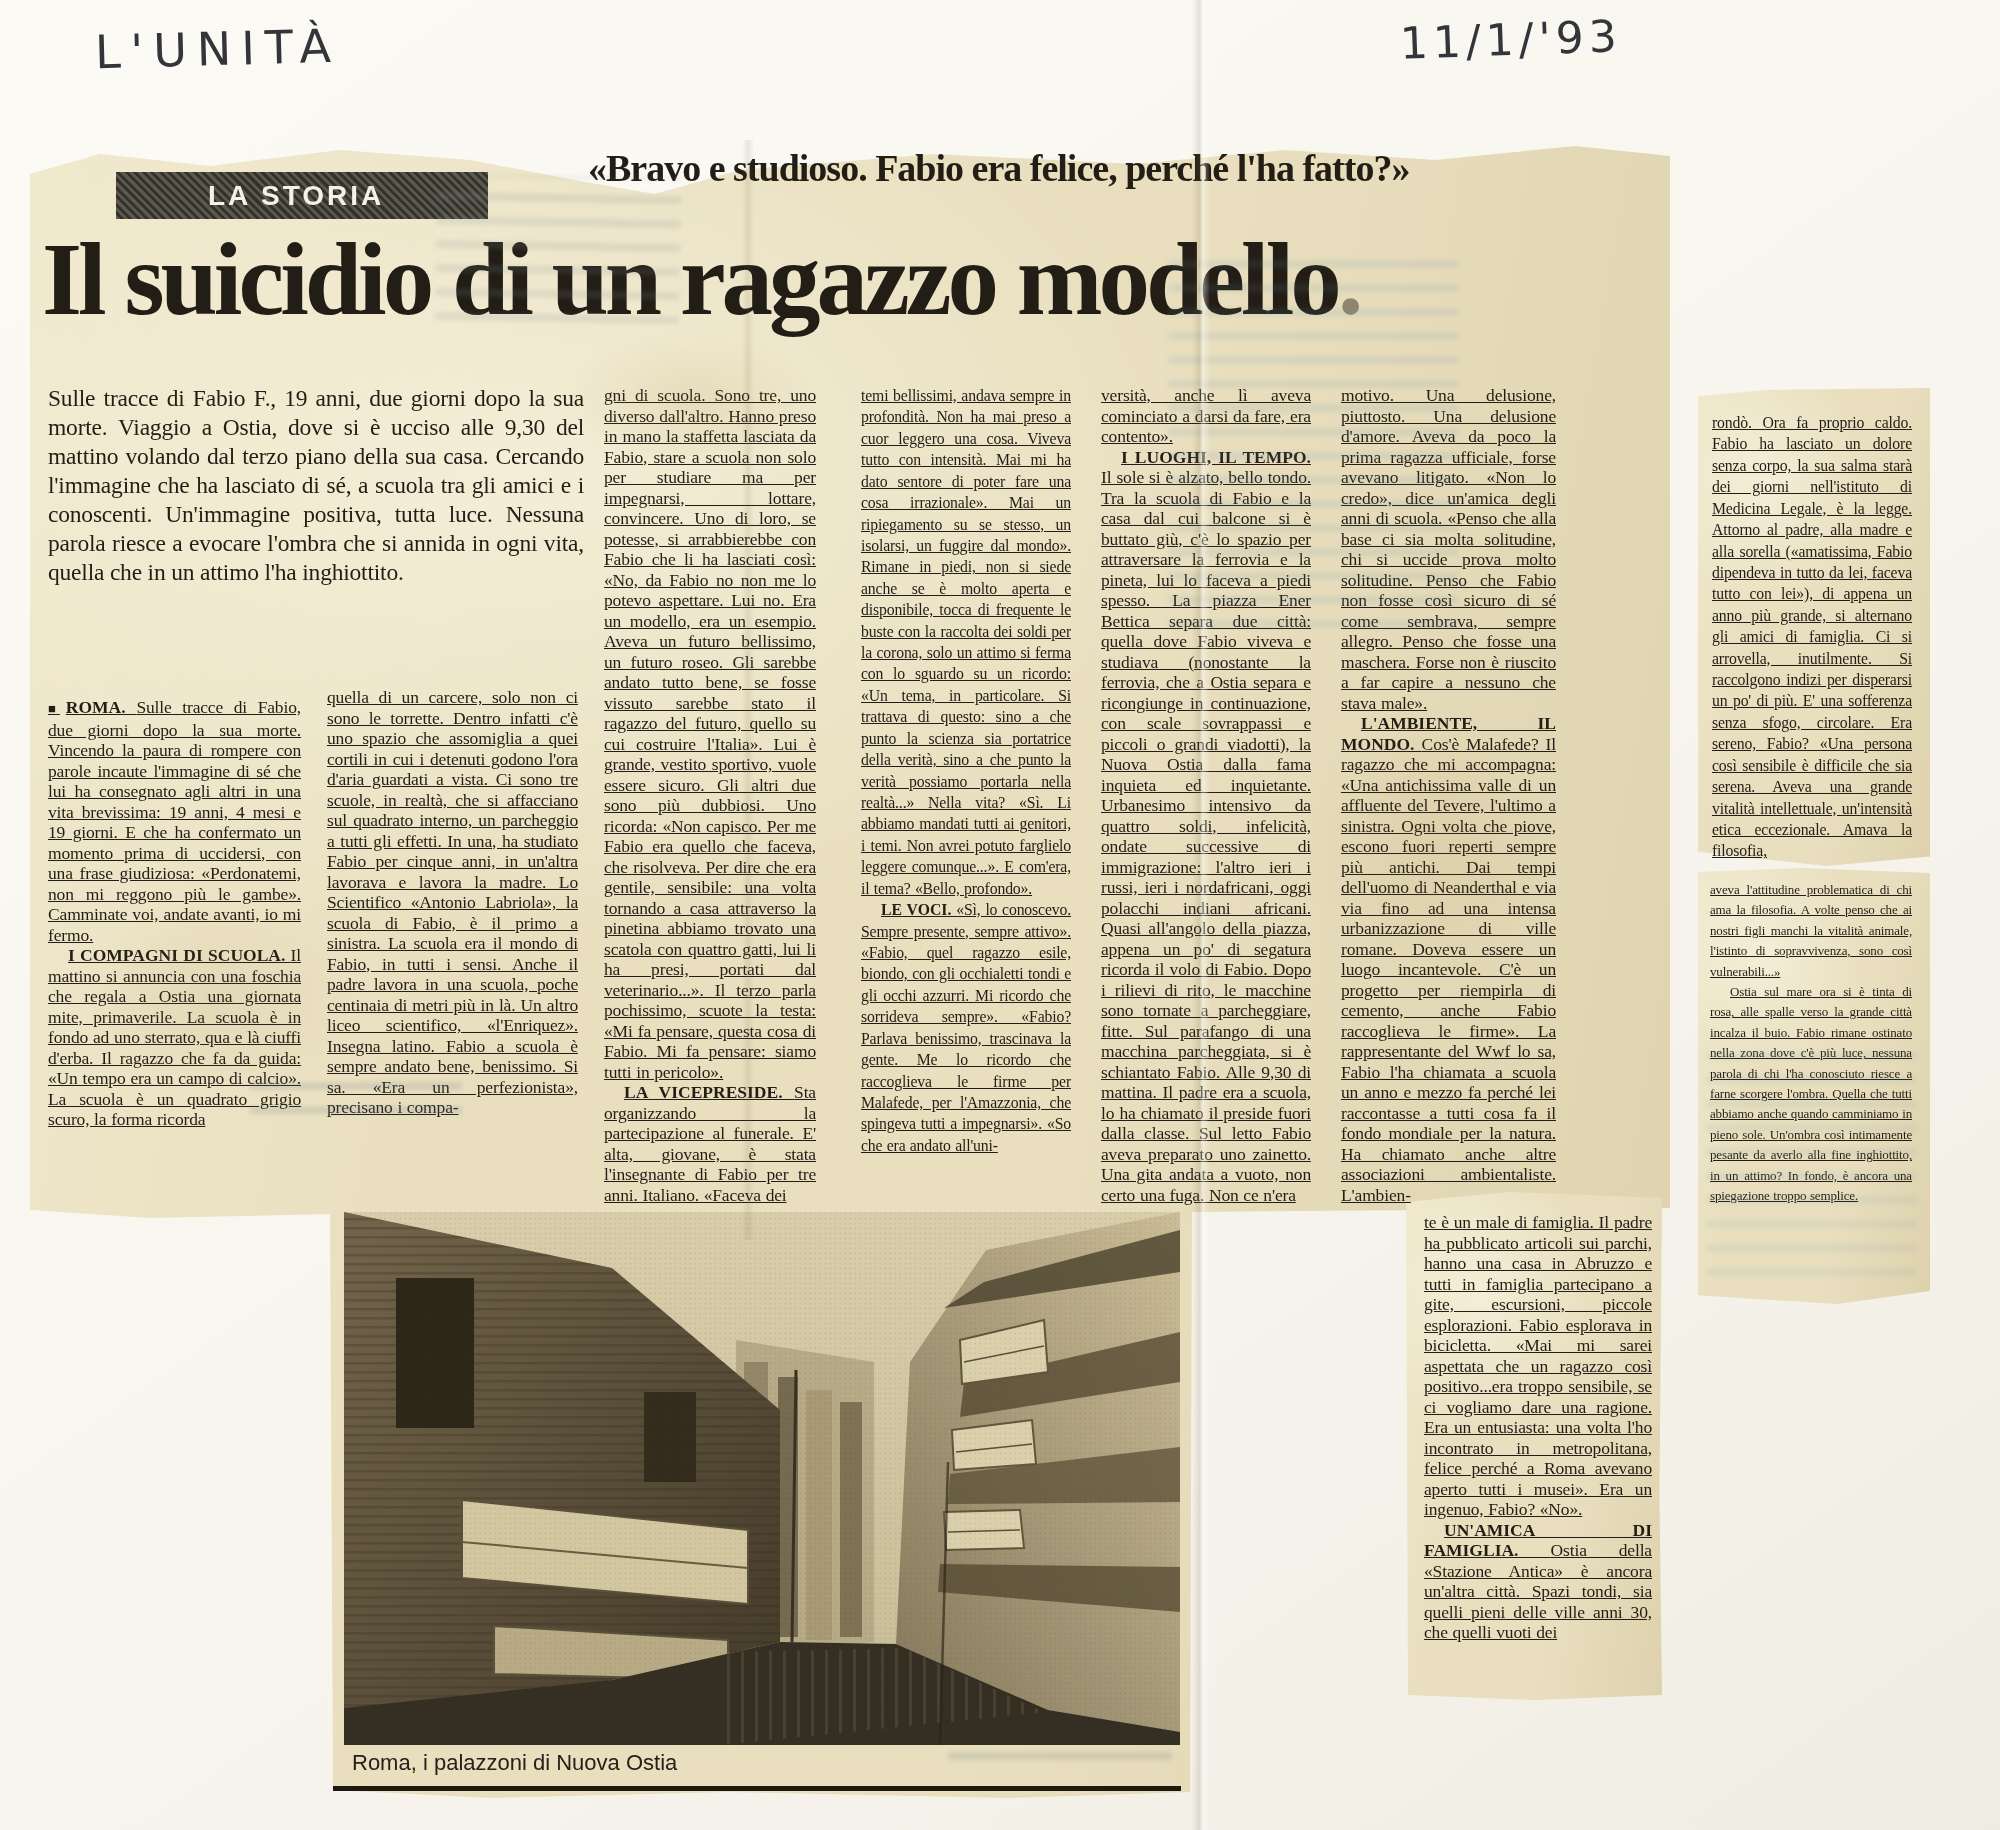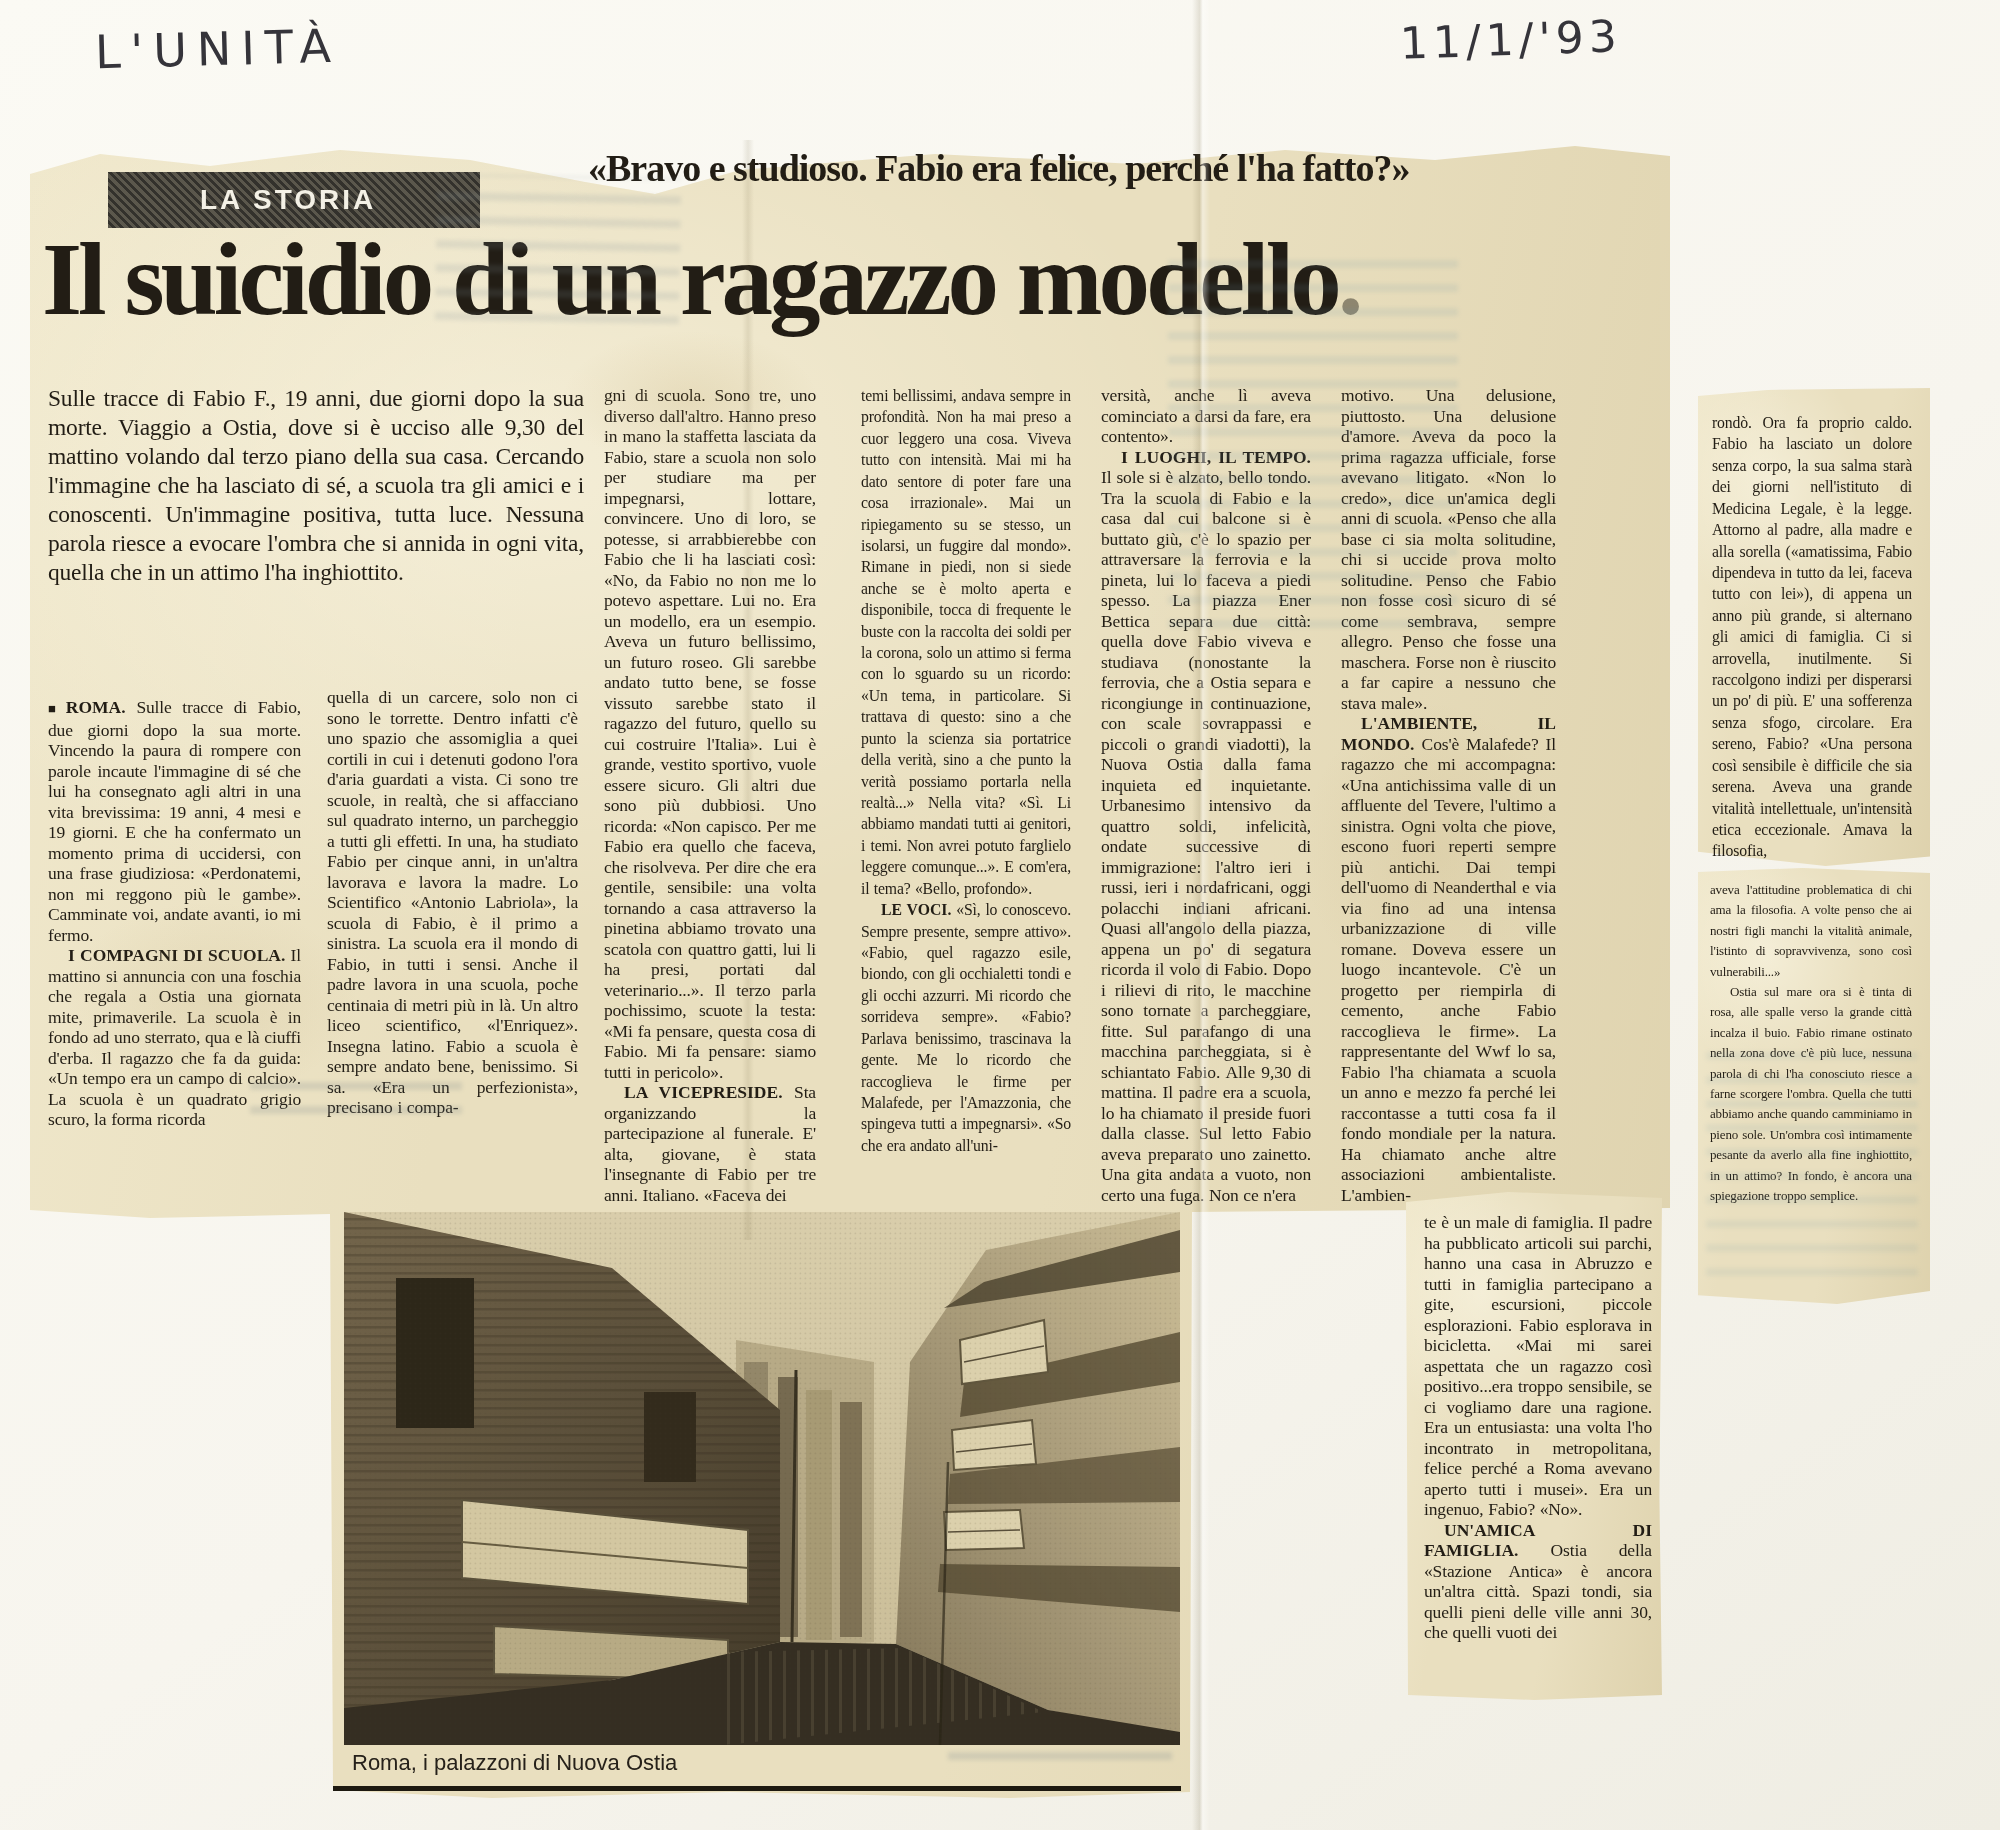--- a/index.html
+++ b/index.html
@@ -12,40 +12,40 @@
          background:linear-gradient(145deg,#fbfaf4 0%,var(--backing) 55%,#efede3 100%);
          font-family:"Liberation Serif", serif;color:var(--ink);}
   .paper{position:absolute;background:
       radial-gradient(ellipse 60% 40% at 30% 20%, rgba(255,252,238,.5), transparent 70%),
       linear-gradient(100deg, var(--paper-hi) 0%, var(--paper) 30%, var(--paper) 62%, var(--paper-dk) 100%);
       box-shadow:0 2px 8px rgba(90,80,50,.28);}
   .handwriting{position:absolute;font-family:"DejaVu Sans",sans-serif;color:#35343a;
       font-weight:400;white-space:nowrap;}
   #masthead{left:95px;top:22px;font-size:46px;letter-spacing:10px;transform:rotate(-1.5deg);}
   #cdate{left:1400px;top:14px;font-size:44px;letter-spacing:5px;transform:rotate(-2deg);}
-  #kicker{position:absolute;left:108px;top:172px;width:372px;height:56px;background:
+  #kicker{position:absolute;left:116px;top:172px;width:372px;height:47px;background:
       repeating-linear-gradient(45deg, rgba(233,223,191,.22) 0 3px, transparent 3px 6px),
       var(--kicker-bg);
       display:flex;align-items:center;padding-left:92px;
       font-family:"Liberation Sans",sans-serif;font-weight:bold;font-size:28px;
       letter-spacing:3px;color:var(--kicker-fg);}
   #quote{position:absolute;left:588px;top:146px;width:1062px;height:58px;
       font-weight:bold;font-size:38px;letter-spacing:-1px;white-space:nowrap;
       transform-origin:left center;}
   #headline{position:absolute;left:42px;top:220px;width:1425px;height:128px;
       font-weight:bold;font-size:103px;letter-spacing:-4px;white-space:nowrap;
       transform-origin:left center;}
   #headline .dim{opacity:.45;}
   #lead{position:absolute;left:48px;top:384px;width:536px;height:266px;
       font-size:23.5px;line-height:29px;text-align:justify;letter-spacing:-.2px;overflow:hidden;}
   #byline{position:absolute;left:76px;top:648px;width:505px;text-align:center;}
   #byline .rule{height:4px;background:var(--ink);margin-bottom:7px;}
   #byline .name{font-family:"Liberation Sans",sans-serif;font-weight:bold;font-size:20px;letter-spacing:1px;}
   .np-col{position:absolute;text-align:justify;overflow:hidden;
-      font-size:15px;line-height:20.5px;letter-spacing:-.15px;word-spacing:.5px;}
+      font-size:15px;line-height:20.5px;letter-spacing:-.15px;word-spacing:.5px;text-decoration:underline;}
   .np-col p{text-align:justify;}
   .np-col p + p{text-indent:20px;}
   .np-head{font-weight:bold;letter-spacing:0;}
   .np-marker{font-size:.75em;letter-spacing:-2px;padding-right:6px;}
   #col-1a{left:48px;top:697px;width:253px;height:512px;}
   #col-1b{left:327px;top:687px;width:251px;height:522px;}
   #col-2{left:604px;top:385px;width:212px;height:824px;}
   #col-3{left:861px;top:385px;width:210px;height:824px;}
   #col-4{left:1101px;top:385px;width:210px;height:824px;}
   #col-5{left:1341px;top:385px;width:215px;height:824px;}

